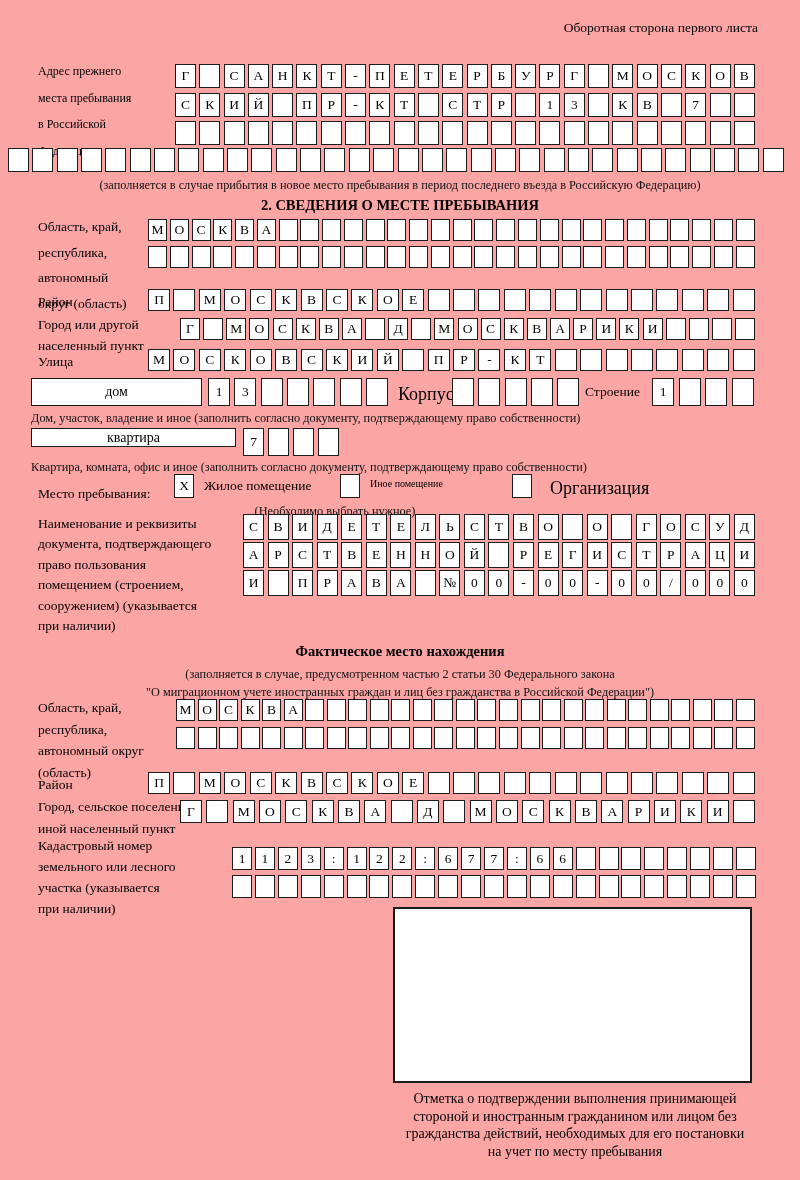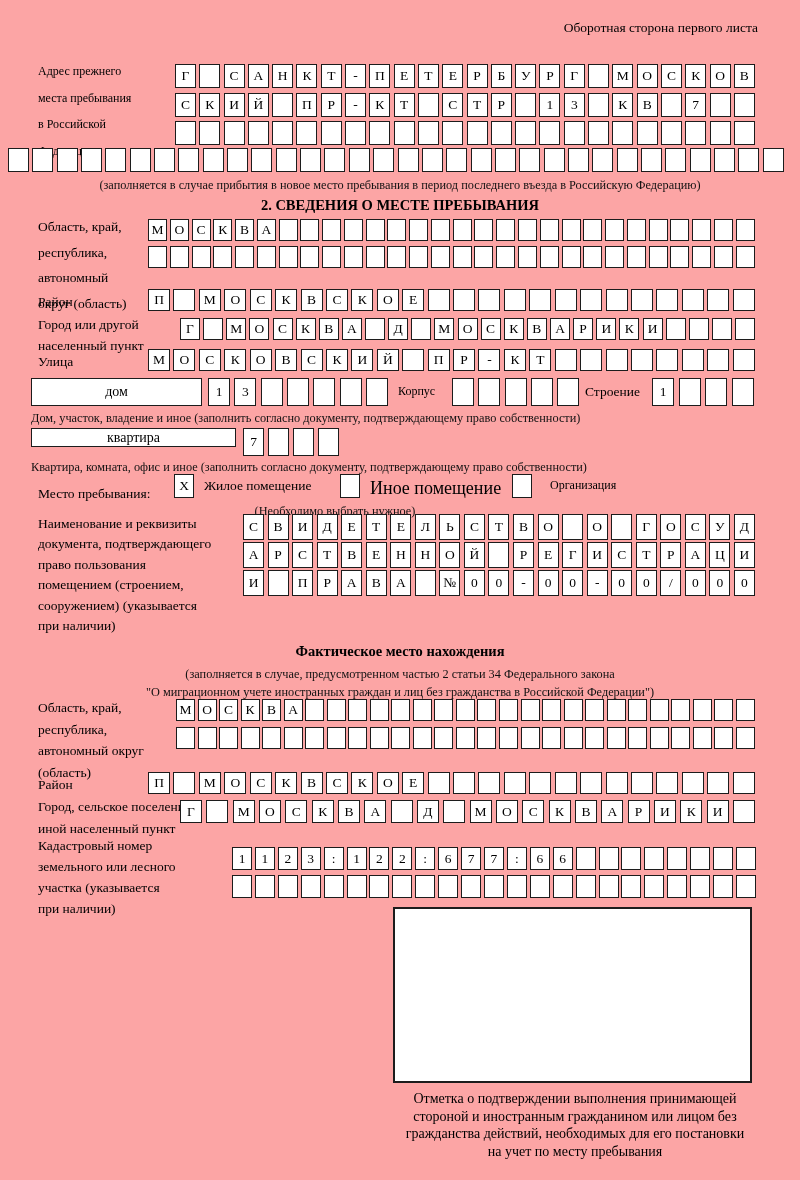--- a/index.html
+++ b/index.html
@@ -305,21 +305,21 @@
   <div class="abs typebox" style="left:31px;top:378px;width:171px;height:28px;">дом</div>
   <div class="abs cells" style="left:208px;top:378px;width:180px;--cw:22px;--ch:28px;">
       <div class="cell">1</div>
       <div class="cell">3</div>
       <div class="cell"></div>
       <div class="cell"></div>
       <div class="cell"></div>
       <div class="cell"></div>
       <div class="cell"></div>
     </div>
-  <div class="abs" style="left:398px;top:384px;font-size:12px;">Корпус</div>
+  <div class="abs" style="left:398px;top:384px;font-size:18px;">Корпус</div>
   <div class="abs cells" style="left:452px;top:378px;width:127px;--cw:22px;--ch:28px;">
       <div class="cell"></div>
       <div class="cell"></div>
       <div class="cell"></div>
       <div class="cell"></div>
       <div class="cell"></div>
     </div>
   <div class="abs" style="left:585px;top:384px;font-size:13.5px;">Строение</div>
   <div class="abs cells" style="left:652px;top:378px;width:102px;--cw:22px;--ch:28px;">
       <div class="cell">1</div>
@@ -335,23 +335,23 @@
       <div class="cell"></div>
       <div class="cell"></div>
       <div class="cell"></div>
     </div>
   <div class="abs note" style="left:31px;top:460px;">Квартира, комната, офис и иное (заполнить согласно документу, подтверждающему право собственности)</div>
 
   <div class="abs" style="left:38px;top:486px;font-size:13.5px;text-align:center;">Место пребывания:</div>
   <div class="abs chk" style="left:174px;top:474px;">X</div>
   <div class="abs" style="left:204px;top:478px;font-size:13.5px;">Жилое помещение</div>
   <div class="abs chk" style="left:340px;top:474px;"></div>
-  <div class="abs" style="left:370px;top:478px;font-size:18px;">Иное помещение</div>
+  <div class="abs" style="left:370px;top:478px;font-size:10px;">Иное помещение</div>
   <div class="abs chk" style="left:512px;top:474px;"></div>
-  <div class="abs" style="left:550px;top:478px;font-size:12px;">Организация</div>
+  <div class="abs" style="left:550px;top:478px;font-size:18px;">Организация</div>
   <div class="abs note" style="left:150px;top:504px;width:370px;text-align:center;">(Необходимо выбрать нужное)</div>
 
   <div class="abs lab" style="left:38px;top:514px;width:205px;line-height:20.4px;">Наименование и реквизиты
 документа, подтверждающего
 право пользования
 помещением (строением,
 сооружением) (указывается
 при наличии)</div>
   <div class="abs cells" style="left:243px;top:514px;width:512px;--cw:21px;--ch:26px;">
       <div class="cell">С</div>
@@ -417,21 +417,21 @@
       <div class="cell">-</div>
       <div class="cell">0</div>
       <div class="cell">0</div>
       <div class="cell">/</div>
       <div class="cell">0</div>
       <div class="cell">0</div>
       <div class="cell">0</div>
     </div>
 
   <div class="abs head center" style="top:643px;">Фактическое место нахождения</div>
-  <div class="abs note center" style="top:665px;line-height:18px;white-space:pre-line;">(заполняется в случае, предусмотренном частью 2 статьи 34 Федерального закона
+  <div class="abs note center" style="top:665px;line-height:18px;white-space:pre-line;">(заполняется в случае, предусмотренном частью 2 статьи 30 Федерального закона
 "О миграционном учете иностранных граждан и лиц без гражданства в Российской Федерации")</div>
 
   <div class="abs lab" style="left:38px;top:697px;width:140px;line-height:21.5px;">Область, край,
 республика,
 автономный округ
 (область)</div>
   <div class="abs cells" style="left:176px;top:699px;width:579px;--cw:19px;--ch:22px;">
       <div class="cell">М</div>
       <div class="cell">О</div>
       <div class="cell">С</div>

